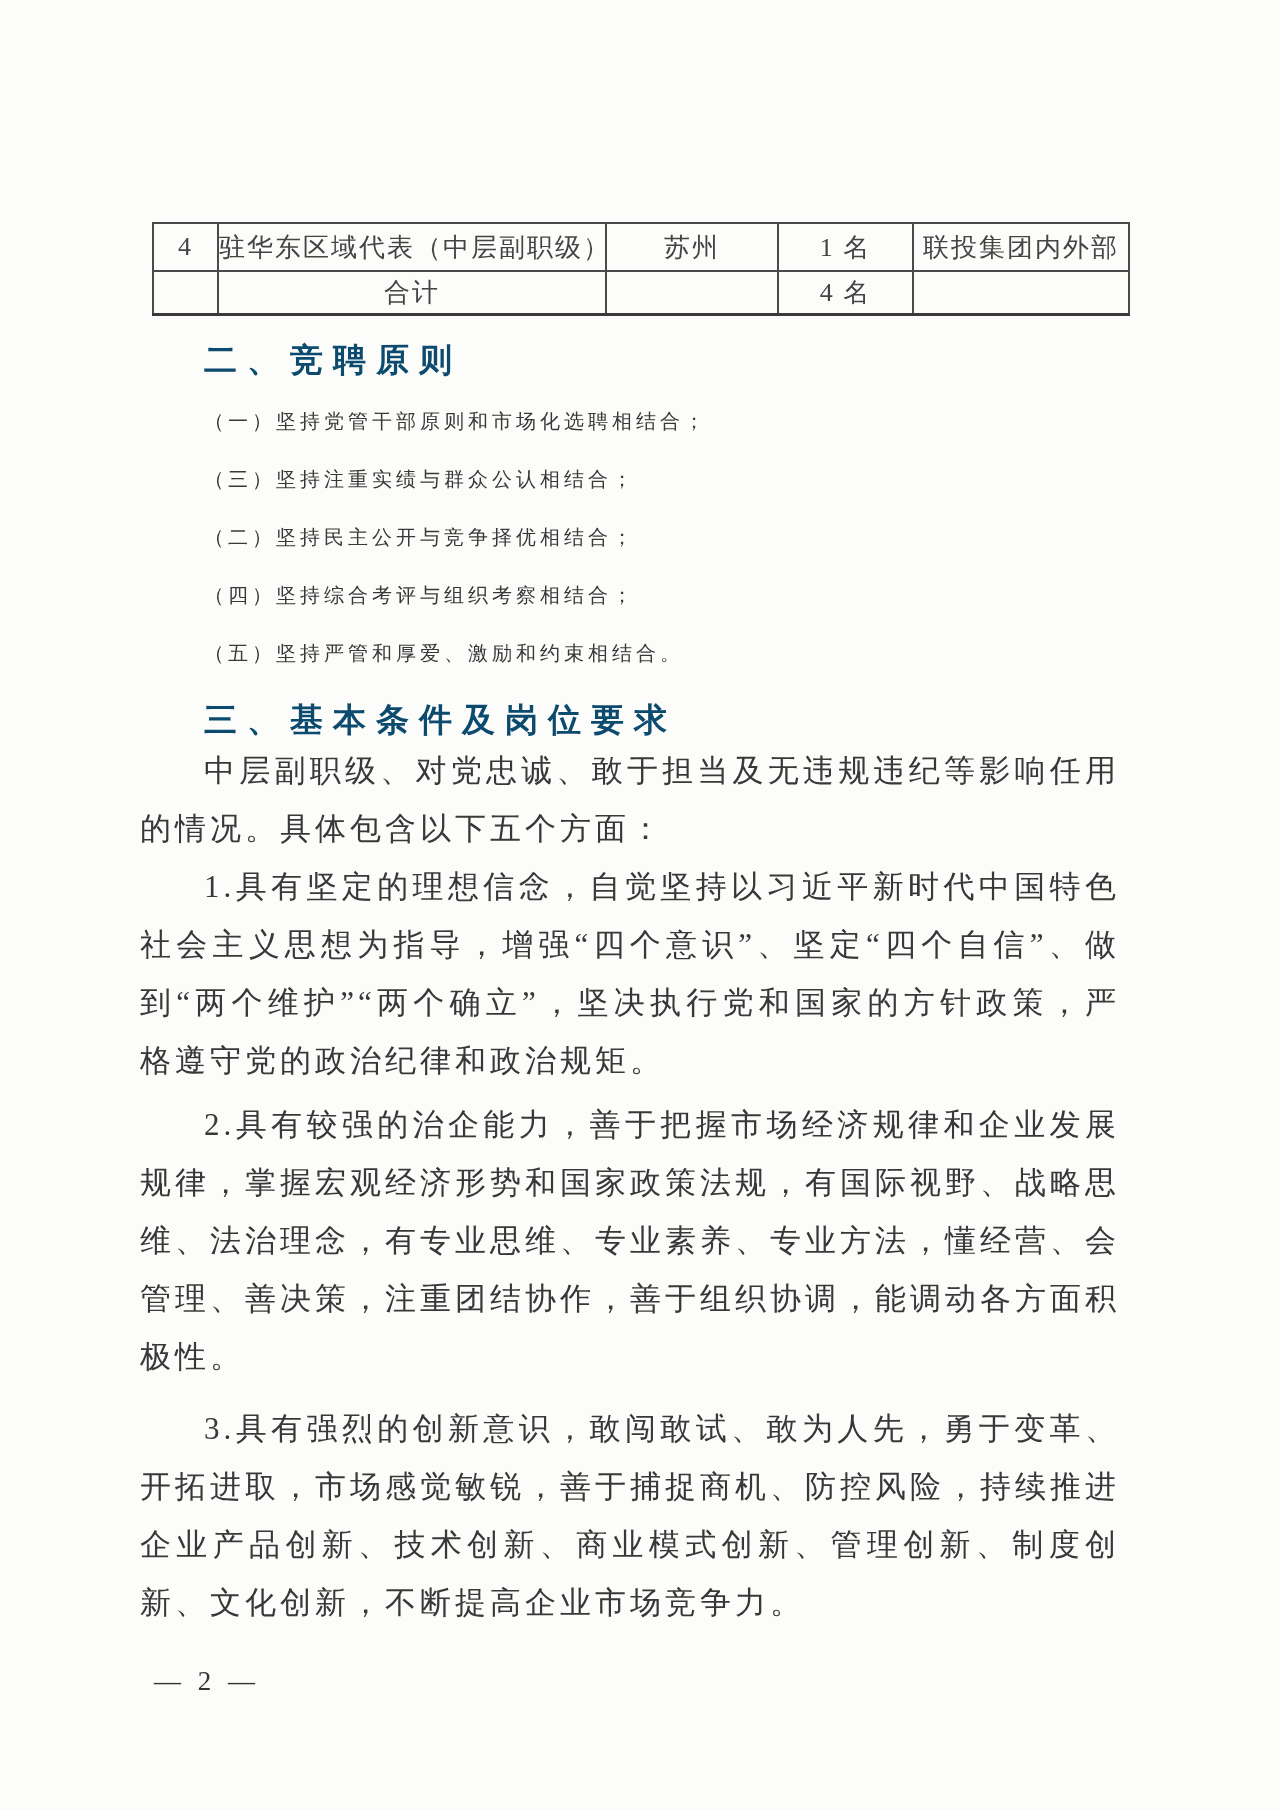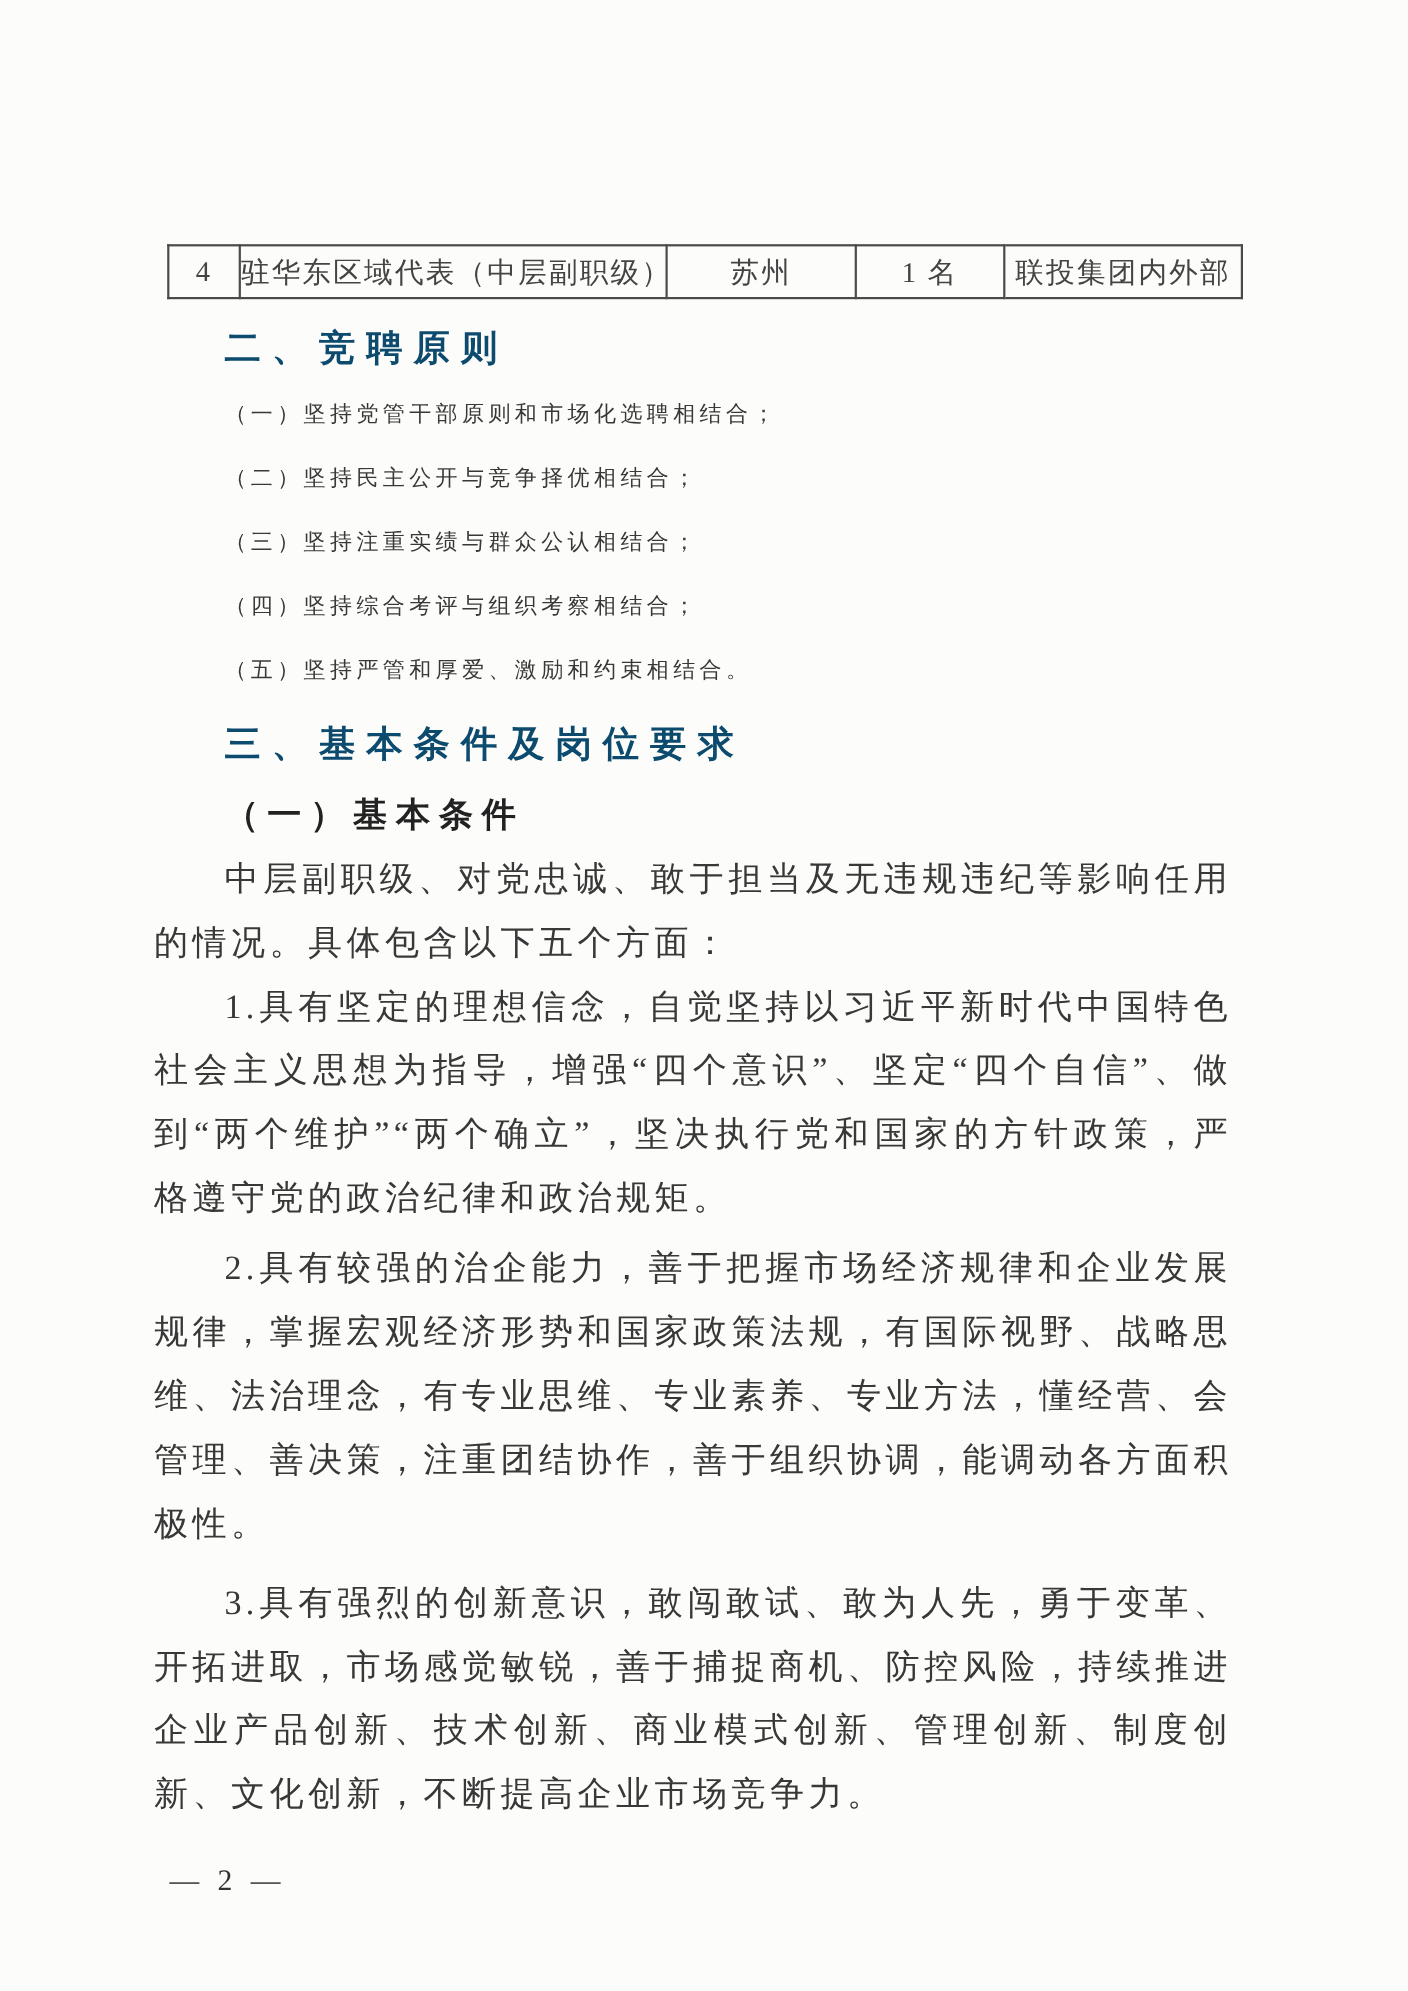--- a/index.html
+++ b/index.html
@@ -104,34 +104,40 @@
       <col style="width:216px">
     </colgroup>
     <tbody>
       <tr class="r1">
         <td>4</td>
         <td>驻华东区域代表（中层副职级）</td>
         <td>苏州</td>
         <td>1 名</td>
         <td>联投集团内外部</td>
       </tr>
+      <tr class="r2">
+        <td></td>
+        <td>合计</td>
+        <td></td>
+        <td>4 名</td>
+        <td></td>
+      </tr>
     </tbody>
   </table>
 
   <h2 class="h-black">二、竞聘原则</h2>
 
   <p class="principle first">（一）坚持党管干部原则和市场化选聘相结合；</p>
+  <p class="principle">（三）坚持注重实绩与群众公认相结合；</p>
   <p class="principle">（二）坚持民主公开与竞争择优相结合；</p>
-  <p class="principle">（三）坚持注重实绩与群众公认相结合；</p>
   <p class="principle">（四）坚持综合考评与组织考察相结合；</p>
   <p class="principle">（五）坚持严管和厚爱、激励和约束相结合。</p>
 
   <h2 class="h-black second">三、基本条件及岗位要求</h2>
 
-  <p class="sub-h">（一）基本条件</p>
 
   <p class="para">中层副职级、对党忠诚、敢于担当及无违规违纪等影响任用的情况。具体包含以下五个方面：</p>
 
   <p class="para">1.具有坚定的理想信念，自觉坚持以习近平新时代中国特色社会主义思想为指导，增强“四个意识”、坚定“四个自信”、做到“两个维护”“两个确立”，坚决执行党和国家的方针政策，严格遵守党的政治纪律和政治规矩。</p>
   <p class="para gap6">2.具有较强的治企能力，善于把握市场经济规律和企业发展规律，掌握宏观经济形势和国家政策法规，有国际视野、战略思维、法治理念，有专业思维、专业素养、专业方法，懂经营、会管理、善决策，注重团结协作，善于组织协调，能调动各方面积极性。</p>
   <p class="para gap14">3.具有强烈的创新意识，敢闯敢试、敢为人先，勇于变革、开拓进取，市场感觉敏锐，善于捕捉商机、防控风险，持续推进企业产品创新、技术创新、商业模式创新、管理创新、制度创新、文化创新，不断提高企业市场竞争力。</p>
 
   <div class="pageno">— 2 —</div>
 
 </div>

